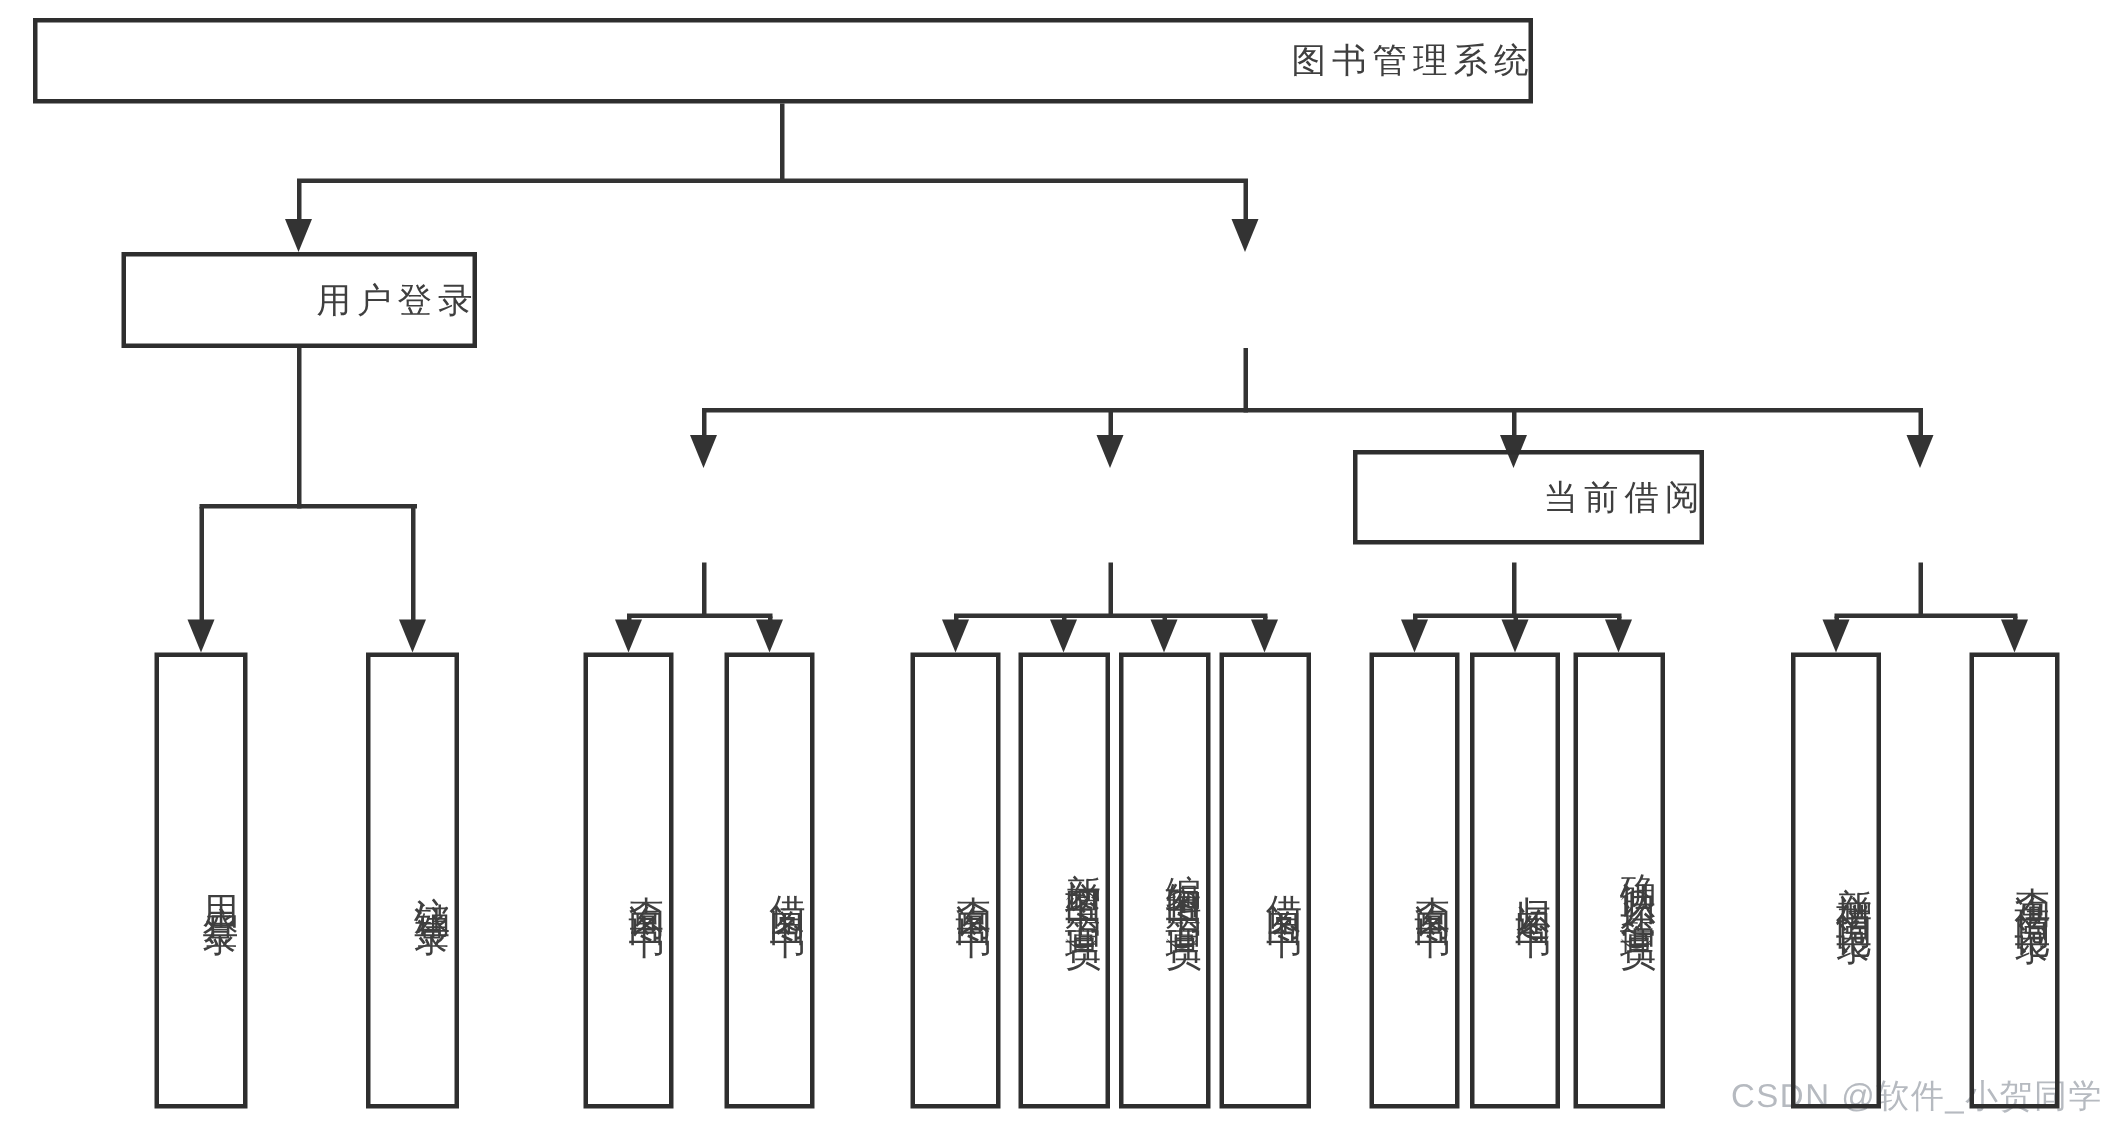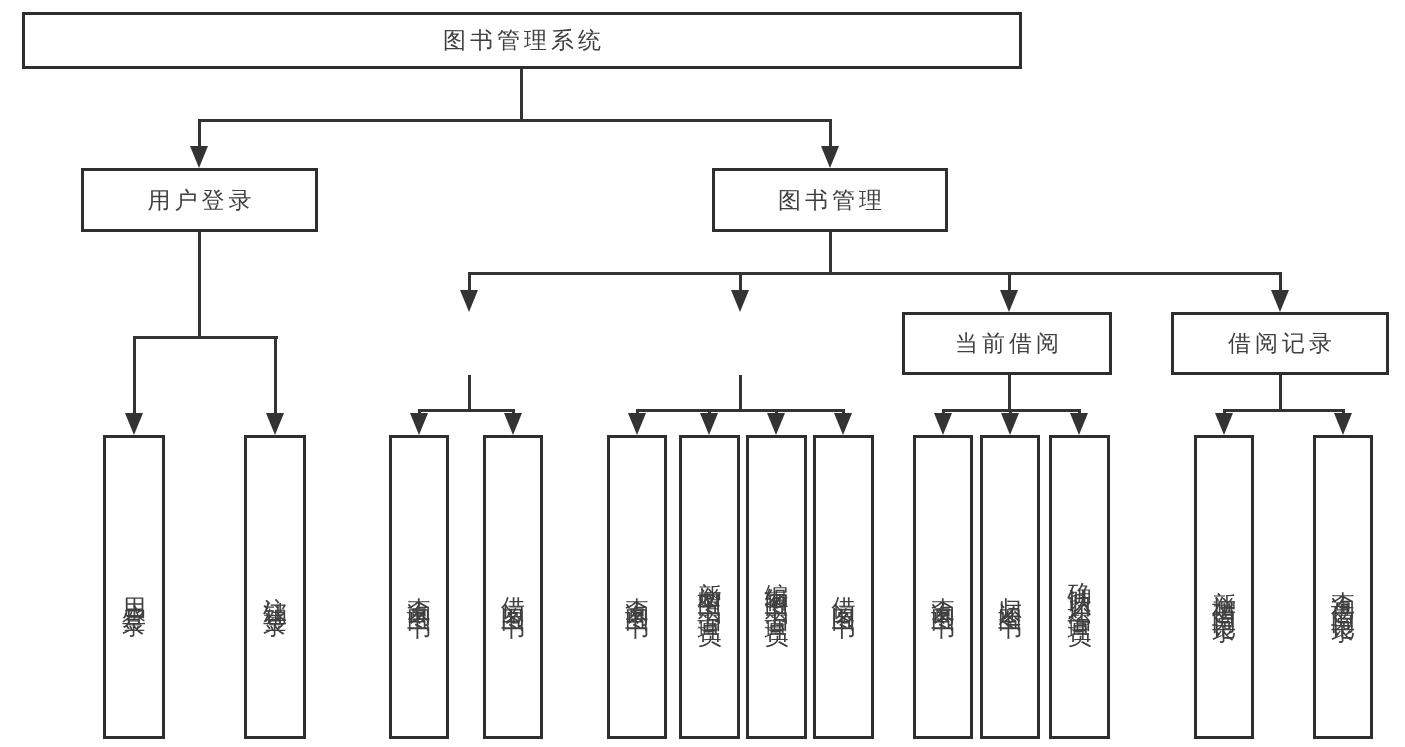--- a/index.html
+++ b/index.html
@@ -12,21 +12,21 @@
     font-family: "Liberation Sans", "DejaVu Sans", sans-serif;
   }
   
   .node {
     position: absolute;
     box-sizing: border-box;
     border: 3px solid #2e2e2e;
     background: transparent;
     display: flex;
     align-items: center;
-    justify-content: center;
+    justify-content: flex-end;
     color: #3f3f3f;
     z-index: 3;
   }
   .node.h { font-size: 23px; letter-spacing: 4px; }
   .node.h .lbl { margin-right: -4px; white-space: nowrap; }
   .node.v .lbl {
     writing-mode: vertical-rl;
     font-size: 24px;
     letter-spacing: 6px;
     margin-bottom: -6px;
@@ -118,29 +118,23 @@
   <div class="ln" style="left:1342px;top:411px;width:3px;height:6px"></div>
   <div class="ah" style="left:1334px;top:413px"></div>
 
   <div class="node h" style="left:22px;top:12px;width:1000px;height:57px">
     <span class="lbl">图书管理系统</span>
   </div>
 
   <div class="node h" style="left:81px;top:168px;width:237px;height:64px">
     <span class="lbl">用户登录</span>
   </div>
-  <div class="node h" style="left:712px;top:168px;width:236px;height:64px">
-    <span class="lbl">图书管理</span>
-  </div>
 
-  <div class="node h" style="left:902px;top:312px;width:210px;height:63px">
+  <div class="node h" style="left:902px;top:300px;width:234px;height:63px">
     <span class="lbl">当前借阅</span>
-  </div>
-  <div class="node h" style="left:1171px;top:312px;width:218px;height:63px">
-    <span class="lbl">借阅记录</span>
   </div>
 
   <div class="node v" style="left:103px;top:435px;width:62px;height:304px">
     <span class="lbl">用户登录</span>
   </div>
   <div class="node v" style="left:244px;top:435px;width:62px;height:304px">
     <span class="lbl">注销登录</span>
   </div>
 
   <div class="node v" style="left:389px;top:435px;width:60px;height:304px">
@@ -173,14 +167,15 @@
     <span class="lbl">确认归还（管理员）</span>
   </div>
 
   <div class="node v" style="left:1194px;top:435px;width:60px;height:304px">
     <span class="lbl">新增借阅记录</span>
   </div>
   <div class="node v" style="left:1313px;top:435px;width:60px;height:304px">
     <span class="lbl">查询借阅记录</span>
   </div>
 
+  <div class="watermark">CSDN @软件_小贺同学</div>
 
 </div>
 
 </body></html>

